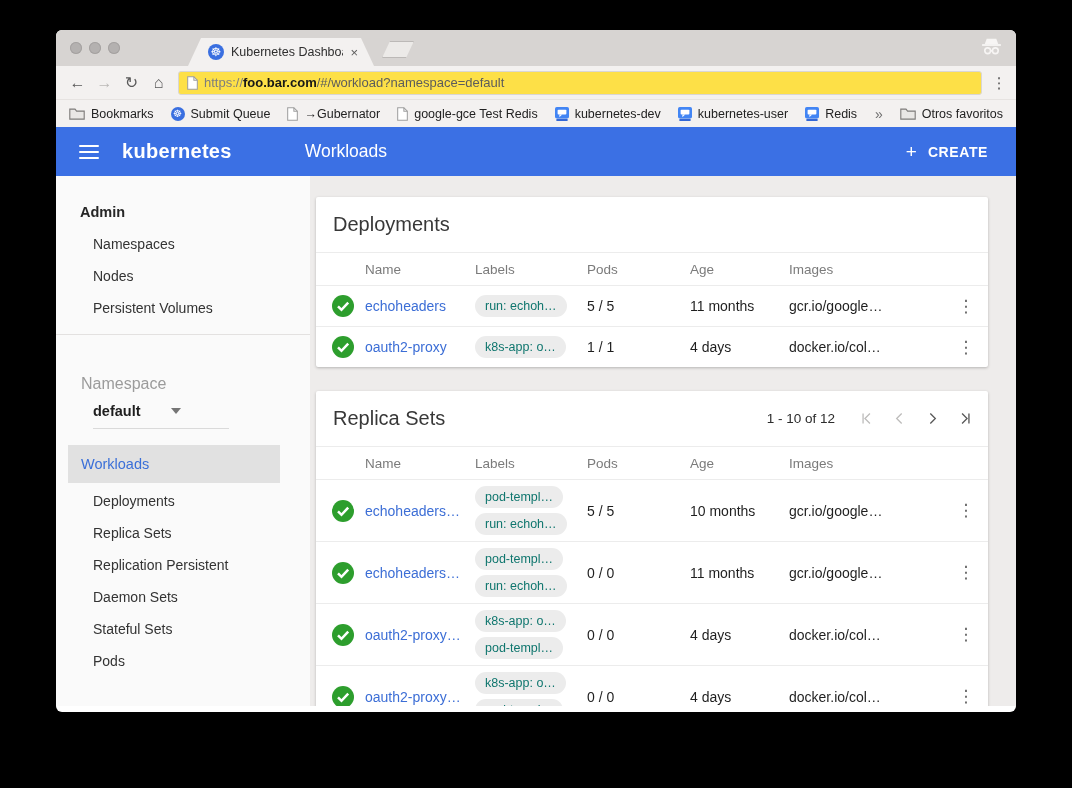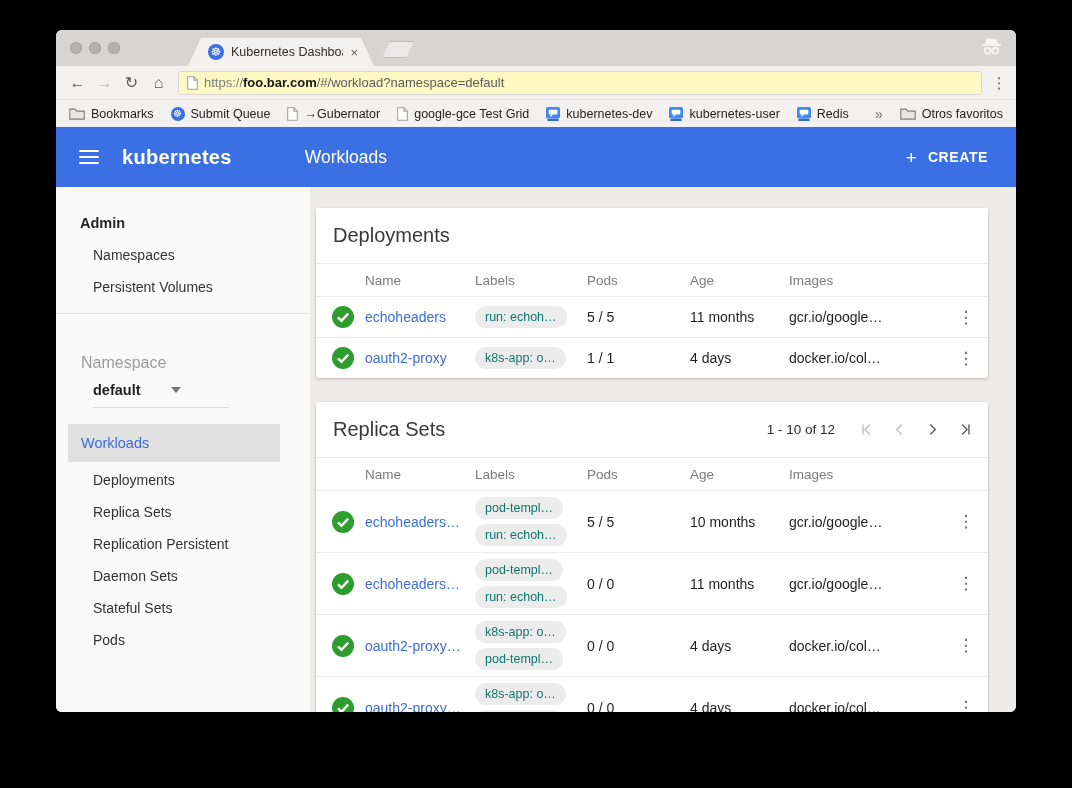--- a/index.html
+++ b/index.html
@@ -22,36 +22,36 @@
   .tab-close{color:#5d5d5d;font-size:13px;}
   .newtab{position:absolute;left:326px;top:11px;width:32px;height:17px;background:#eceae8;
           clip-path:polygon(8px 0,100% 0,calc(100% - 8px) 100%,0 100%);
           box-shadow:inset 0 0 0 1px #bcb9b7;}
   .incognito{position:absolute;right:13px;top:7px;}
 
   
   .toolbar{height:33px;background:#f3f1f0;display:flex;align-items:center;padding:0 8px;}
   .nav-btn{width:27px;text-align:center;font-size:16px;color:#595959;}
   .nav-btn.disabled{color:#bab8b6;}
-  .urlbar{flex:1;height:22px;background:#fef9c3;border:1px solid #d9d6d3;border-radius:3px;
+  .urlbar{flex:1;height:22px;background:#fde047;border:1px solid #d9d6d3;border-radius:3px;
           margin:0 8px 0 6px;display:flex;align-items:center;padding:0 8px;gap:6px;font-size:13px;}
   .url-scheme{color:#7e7e7e;}
   .url-host{color:#171717;font-weight:bold;}
   .url-path{color:#5c5c5c;}
   .menu-btn{width:18px;text-align:center;color:#565656;font-size:15px;}
 
   
   .bookmarksbar{height:27px;background:#f3f1f0;border-top:1px solid #e6e3e1;display:flex;
                 align-items:center;padding:0 13px;gap:17px;font-size:12.5px;color:#222;}
   .bm{display:flex;align-items:center;gap:6px;white-space:nowrap;}
   .bm-overflow{margin-left:auto;color:#6f6f6f;font-size:14px;}
   .gicon{display:block;}
 
   
-  .appheader{height:60px;background:#3b70e4;display:flex;align-items:center;color:#fff;}
+  .appheader{height:49px;background:#3b70e4;display:flex;align-items:center;color:#fff;}
   .hamburger{margin-left:23px;width:20px;display:flex;flex-direction:column;gap:4px;}
   .hamburger i{height:2px;background:#fff;border-radius:1px;}
   .logo{margin-left:23px;font-size:20px;font-weight:bold;letter-spacing:.3px;}
   .page-title{margin-left:73px;font-size:17.5px;}
   .create-btn{margin-left:auto;margin-right:28px;display:flex;align-items:center;gap:11px;}
   .create-plus{font-size:19px;font-weight:normal;line-height:1;}
   .create-label{font-size:14px;font-weight:bold;letter-spacing:.6px;}
 
   
   .body{display:flex;height:530px;background:#eeeceb;}
@@ -155,21 +155,21 @@
           <path d="M1 1 h9 l5 5 v13 h-14 z" fill="#fff" stroke="#9e9e9e" stroke-width="1.5"></path>
           <path d="M10 1 v5 h5" fill="none" stroke="#9e9e9e" stroke-width="1.5"></path>
         </svg>
         <span>→Gubernator</span>
       </span>
       <span class="bm">
         <svg class="gicon" width="11" height="14" viewBox="0 0 16 20">
           <path d="M1 1 h9 l5 5 v13 h-14 z" fill="#fff" stroke="#9e9e9e" stroke-width="1.5"></path>
           <path d="M10 1 v5 h5" fill="none" stroke="#9e9e9e" stroke-width="1.5"></path>
         </svg>
-        <span>google-gce Test Grid</span>
+        <span>google-gce Test Redis</span>
       </span>
       <span class="bm">
         <svg class="gicon" width="14" height="14" viewBox="0 0 16 16">
           <rect width="16" height="13" rx="2" fill="#4285f4"></rect>
           <rect x="3" y="3" width="10" height="5.5" rx="1" fill="#fff"></rect>
           <path d="M5 8.5 v3.2 l3.2-3.2 z" fill="#fff"></path>
           <rect x="1.5" y="13.5" width="13" height="2.5" rx="1" fill="#3367d6"></rect>
         </svg>
         <span>kubernetes-dev</span>
       </span>
@@ -212,20 +212,21 @@
         <span class="create-plus">+</span>
         <span class="create-label">CREATE</span>
       </span>
     </div>
 
     <div class="body">
 
       <nav class="sidebar">
         <div class="s-title">Admin</div>
         <div class="s-item">Namespaces</div>
+        <div class="s-item">Nodes</div>
         <div class="s-item">Persistent Volumes</div>
         <div class="s-divider"></div>
         <div class="ns-label">Namespace</div>
         <div class="ns-select">
           <span>default</span>
           <span class="ns-caret"></span>
         </div>
         <div class="ns-underline"></div>
         <div class="s-selected">Workloads</div>
         <div class="s-children">

